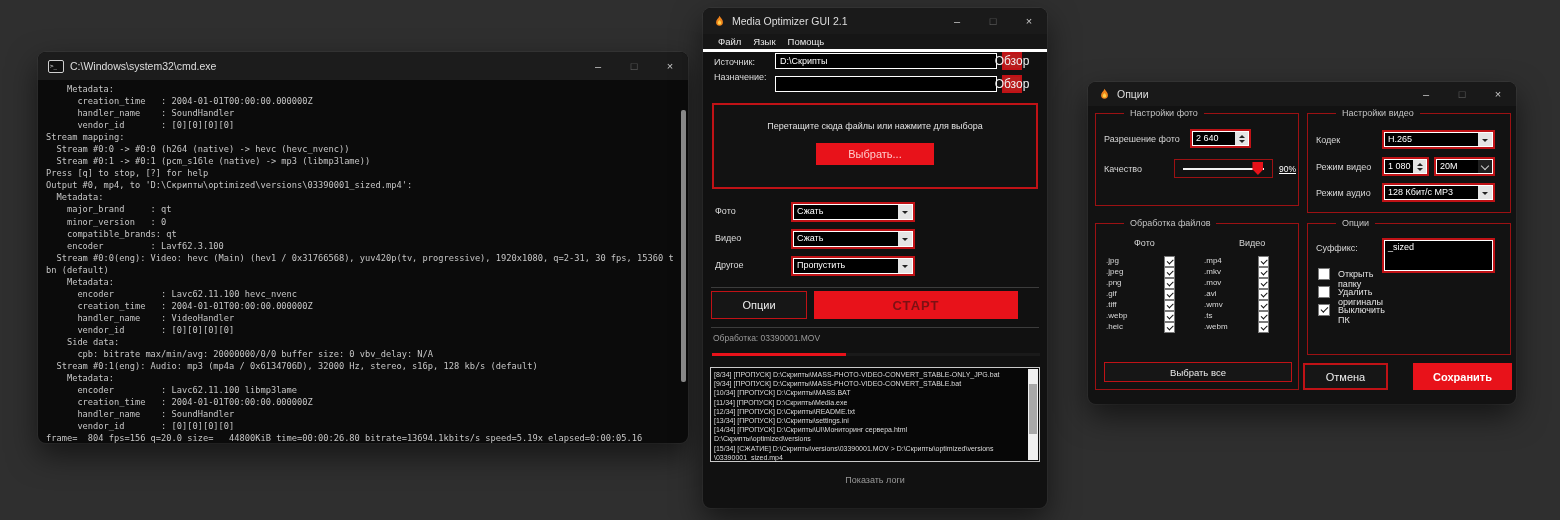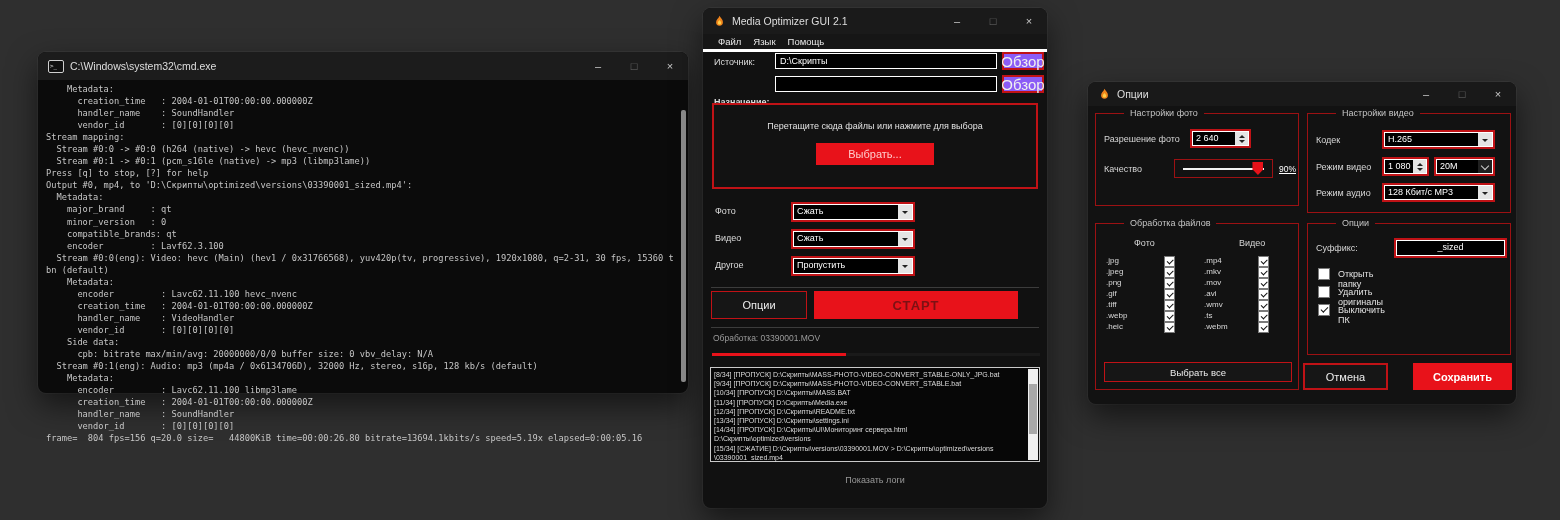--- a/index.html
+++ b/index.html
@@ -10,38 +10,38 @@
     -webkit-font-smoothing:antialiased;
   }
   .window{position:absolute;border-radius:8px;box-shadow:0 12px 30px rgba(0,0,0,.55),0 0 0 1px rgba(255,255,255,.05);}
   .titlebar{display:flex;align-items:center;gap:6px;padding:0 0 0 10px;border-radius:8px 8px 0 0;}
   .title-text{font-size:10.5px;color:#dedede;white-space:nowrap;}
   .caption-btns{margin-left:auto;display:flex;height:100%;}
   .cap-btn{width:36px;height:100%;display:flex;align-items:center;justify-content:center;color:#c9c9c9;font-size:11px;}
   .cap-btn.max{opacity:.45;}
 
   
-  #terminal{left:38px;top:52px;width:650px;height:341px;background:#0b0b0b;}
+  #terminal{left:38px;top:52px;width:650px;height:391px;background:#0b0b0b;}
   #terminal .titlebar{height:28px;background:#1c1c1c;}
   .cmd-icon{width:13px;height:11px;background:#101010;border:1px solid #cfcfcf;border-radius:2px;
     color:#e8e8e8;font-size:6px;line-height:10px;padding-left:1px;font-family:"DejaVu Sans Mono",monospace;}
   .term-body{position:relative;height:363px;padding:3px 10px 0 8px;box-sizing:border-box;}
   .term-body pre{margin:0;font-family:"DejaVu Sans Mono",monospace;font-size:8.7px;line-height:12.05px;color:#c6c6c6;white-space:pre;}
   .term-scrollthumb{position:absolute;right:2px;top:30px;width:5px;height:272px;background:#8f8f8f;border-radius:2px;}
 
   
   #optimizer{left:703px;top:8px;width:344px;height:500px;background:#111111;}
   #optimizer .titlebar{height:26px;background:#1a1a1a;}
   .menubar{height:15px;background:#161616;border-bottom:3px solid #ffffff;display:flex;align-items:center;padding-left:9px;}
   .menu-item{font-size:9.5px;color:#e8e8e8;padding:0 6px;}
   .frow-label{position:absolute;font-size:9px;color:#dcdcdc;}
   .text-input{position:absolute;background:#000;border:1px solid #ffffff;color:#fff;font-size:9px;
     padding:0 4px;box-sizing:border-box;height:16px;line-height:14px;}
-  .browse-btn{position:absolute;width:42px;height:18px;background:#8b5cf6;border:2px solid var(--border-red,#c01216);
-    color:#f0f0f0;font-size:15px;display:flex;align-items:center;justify-content:center;box-sizing:border-box;}
+  .browse-btn{position:absolute;width:20px;height:18px;background:#b91c1c;border:2px solid var(--border-red,#c01216);
+    color:#f0f0f0;font-size:12px;display:flex;align-items:center;justify-content:center;box-sizing:border-box;}
   .dropzone{position:absolute;left:9px;top:95px;width:326px;height:86px;border:2px solid var(--border-red,#c01216);
     background:#121212;box-sizing:border-box;text-align:center;}
   .dropzone-text{font-size:9px;color:#e2e2e2;margin-top:16px;}
   .choose-btn{width:118px;height:22px;background:var(--accent,#e8121a);color:#ffcccc;font-size:11px;
     display:flex;align-items:center;justify-content:center;margin:12px auto 0;}
   .combo{position:absolute;border:2px solid var(--border-red,#c01216);box-sizing:border-box;background:#14532d;}
   .combo-inner{border:1px solid #fff;height:100%;display:flex;align-items:stretch;box-sizing:border-box;background:#000;}
   .combo-value{flex:1;color:#fff;font-size:9px;line-height:13px;padding:0 3px;white-space:nowrap;overflow:hidden;}
   .combo-arrow{width:14px;background:#e4e4e4;display:flex;align-items:center;justify-content:center;}
   .combo-arrow::after{content:"";width:0;height:0;border:3.5px solid transparent;border-top-color:#222;margin-top:4px;}
@@ -154,21 +154,21 @@
   <div class="menubar">
     <span class="menu-item">Файл</span>
     <span class="menu-item">Язык</span>
     <span class="menu-item">Помощь</span>
   </div>
 
   <span class="frow-label" style="left:11px;top:49px;">Источник:</span>
   <div class="text-input" style="left:72px;top:45px;width:222px;">D:\Скрипты</div>
   <div class="browse-btn" style="left:299px;top:44px;">Обзор</div>
 
-  <span class="frow-label" style="left:11px;top:89px;font-weight:bold;">Назначение:</span>
+  <span class="frow-label" style="left:11px;top:64px;">Назначение:</span>
   <div class="text-input" style="left:72px;top:68px;width:222px;"></div>
   <div class="browse-btn" style="left:299px;top:67px;">Обзор</div>
 
   <div class="dropzone">
     <div class="dropzone-text">Перетащите сюда файлы или нажмите для выбора</div>
     <div class="choose-btn">Выбрать...</div>
   </div>
 
   <span class="frow-label" style="left:12px;top:198px;">Фото</span>
   <div class="combo" style="left:88px;top:194px;width:124px;height:20px;">
@@ -360,21 +360,21 @@
           <span class="ext-label">.webm</span>
           <span class="checkbox checked"></span>
         </div>
       </div>
     <div class="dark-btn" style="left:8px;top:138px;width:188px;height:20px;font-size:9.5px;border-width:1px;">Выбрать все</div>
   </div>
 
   <div class="groupbox" style="left:219px;top:141px;width:204px;height:132px;">
     <span class="group-label">Опции</span>
     <span class="g-label" style="left:8px;top:19px;">Суффикс:</span>
-    <div class="combo" style="left:86px;top:14px;width:113px;height:20px;text-align:center;">
+    <div class="combo" style="left:74px;top:14px;width:113px;height:35px;">
       <div class="combo-inner">
           <span class="combo-value">_sized</span>
         </div>
     </div>
     <div class="opts-checks">
 
     <div class="opt-check-row">
           <span class="checkbox"></span>
           <span class="opt-check-label">Открыть папку</span>
         </div>

